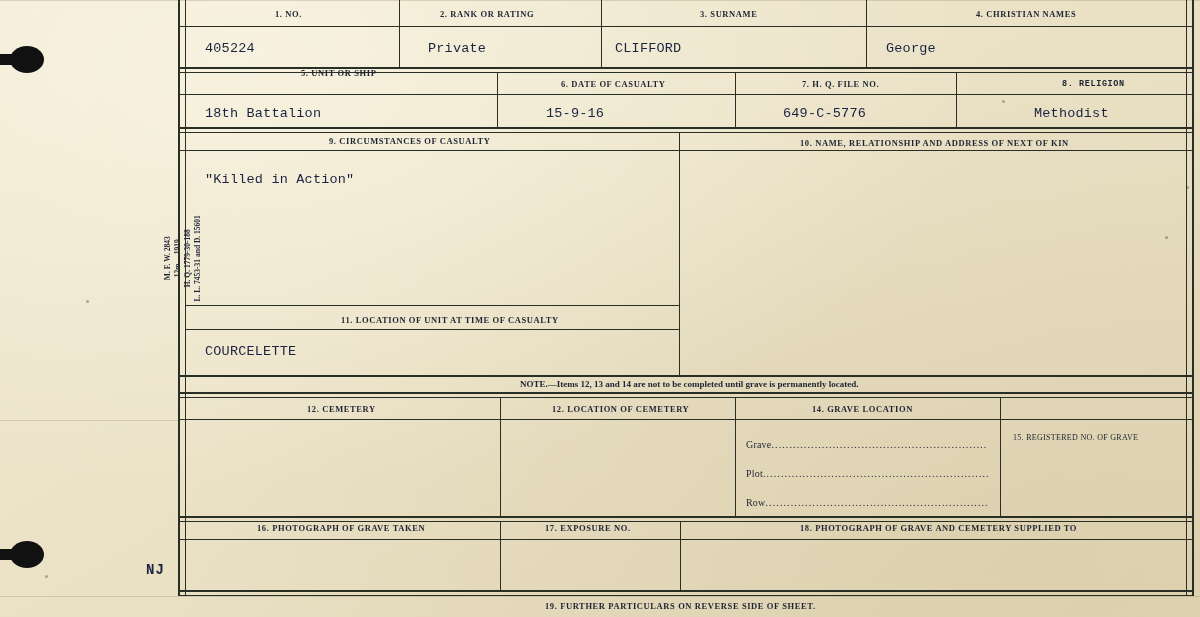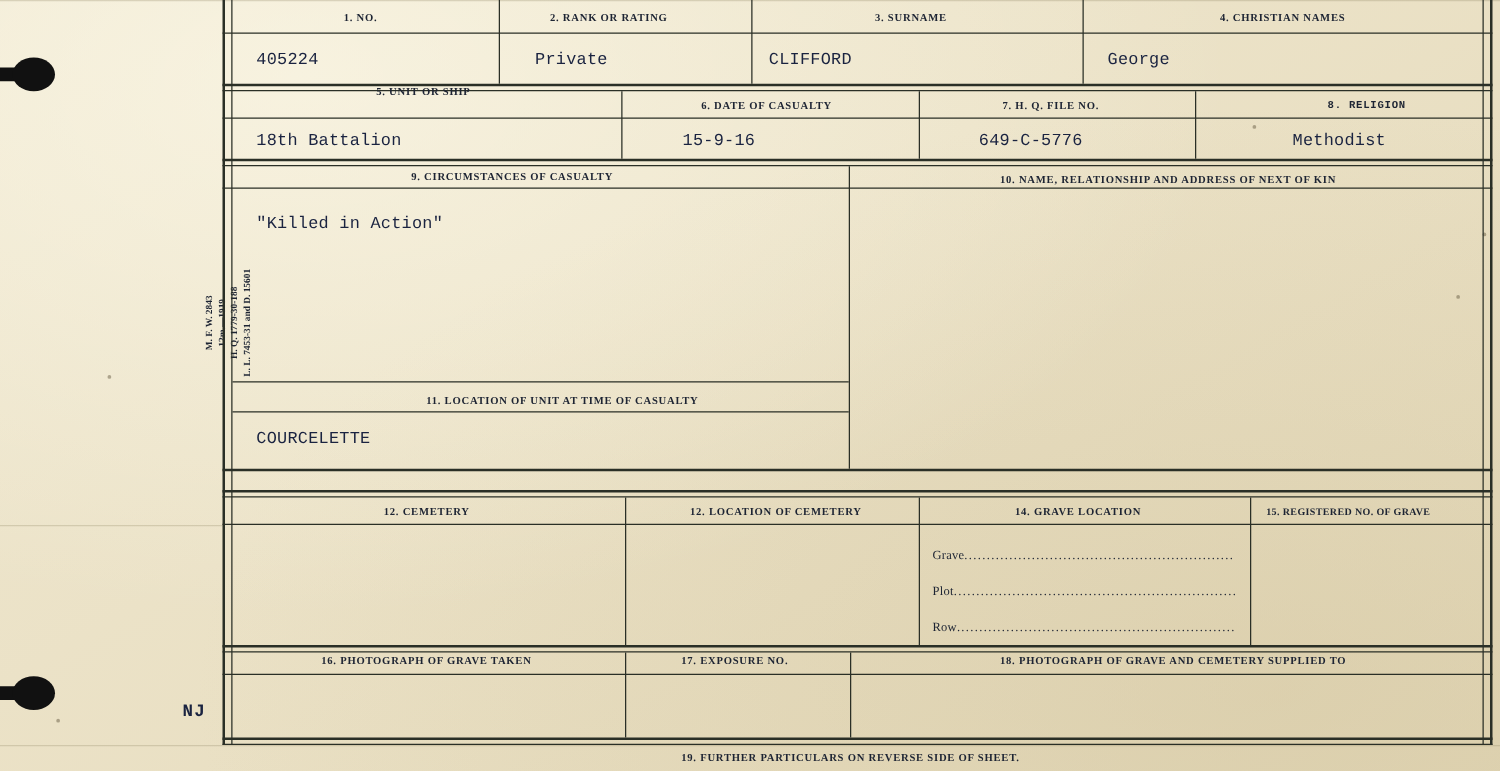--- a/index.html
+++ b/index.html
@@ -60,21 +60,22 @@
     letter-spacing: 0.6px;
     text-transform: uppercase;
     color: #1d2433;
     white-space: nowrap;
     font-family: "Liberation Serif", serif;
     font-weight: 700;
   }
   .cell-label.small {
     font-size: 8px;
     letter-spacing: 0.3px;
-    font-weight: 700;
+    font-weight: 400;
+    margin-top: 28px;
   }
   .field-value {
     position: absolute;
     font-family: "Liberation Mono", monospace;
     font-size: 13.5px;
     color: #1a2340;
     white-space: nowrap;
     letter-spacing: 0.2px;
   }
   .note-line {
@@ -216,20 +217,21 @@
 
   <div class="cell-label" style="left:301px;top:68px;">5.  UNIT OR SHIP</div>
   <div class="cell-label" style="left:561px;top:79px;">6.  DATE OF CASUALTY</div>
   <div class="cell-label" style="left:802px;top:79px;">7.  H. Q. FILE NO.</div>
   <div class="cell-label" style="left:1062px;top:79px;font-family:Liberation Mono, monospace;">8.  RELIGION</div>
 
   <div class="cell-label" style="left:329px;top:136px;">9.  CIRCUMSTANCES OF CASUALTY</div>
   <div class="cell-label" style="left:800px;top:138px;">10.  NAME, RELATIONSHIP AND ADDRESS OF NEXT OF KIN</div>
   <div class="cell-label" style="left:321px;top:315px;margin-left:20px;">11.  LOCATION OF UNIT AT TIME OF CASUALTY</div>
 
+  <div class="note-line" style="left:520px;top:379px;">NOTE.—Items 12, 13 and 14 are not to be completed until grave is permanently located.</div>
 
   <div class="cell-label" style="left:307px;top:404px;text-align:right;">12.  CEMETERY</div>
   <div class="cell-label" style="left:552px;top:404px;">12.  LOCATION OF CEMETERY</div>
   <div class="cell-label" style="left:812px;top:404px;">14.  GRAVE LOCATION</div>
   <div class="cell-label small" style="left:1013px;top:405px;">15.  REGISTERED NO. OF GRAVE</div>
 
   <div class="cell-label" style="left:257px;top:523px;">16.  PHOTOGRAPH OF GRAVE TAKEN</div>
   <div class="cell-label" style="left:545px;top:523px;">17.  EXPOSURE NO.</div>
   <div class="cell-label" style="left:800px;top:523px;">18.  PHOTOGRAPH OF GRAVE AND CEMETERY SUPPLIED TO</div>
 

